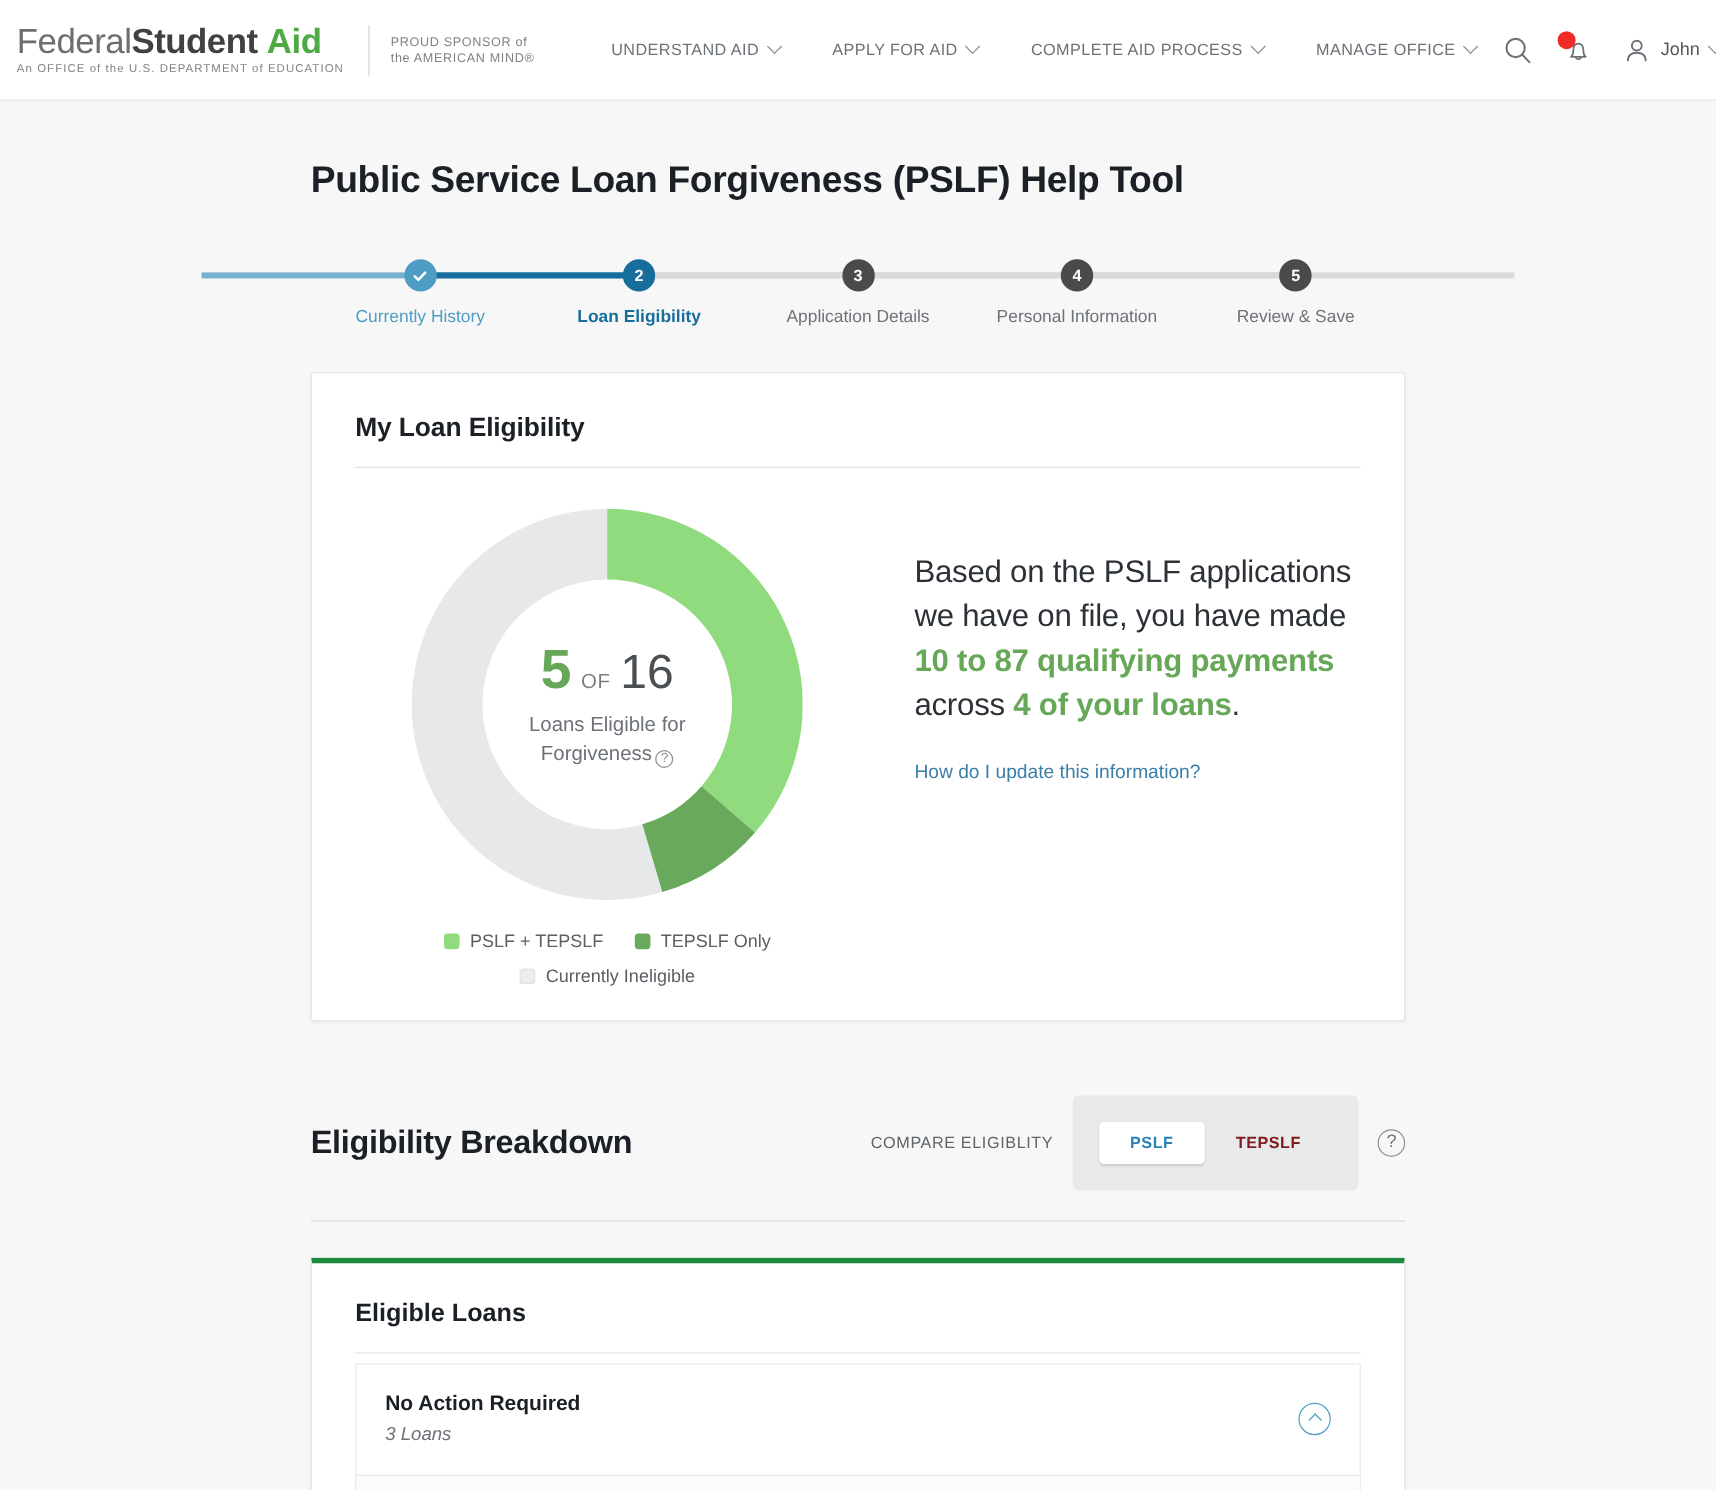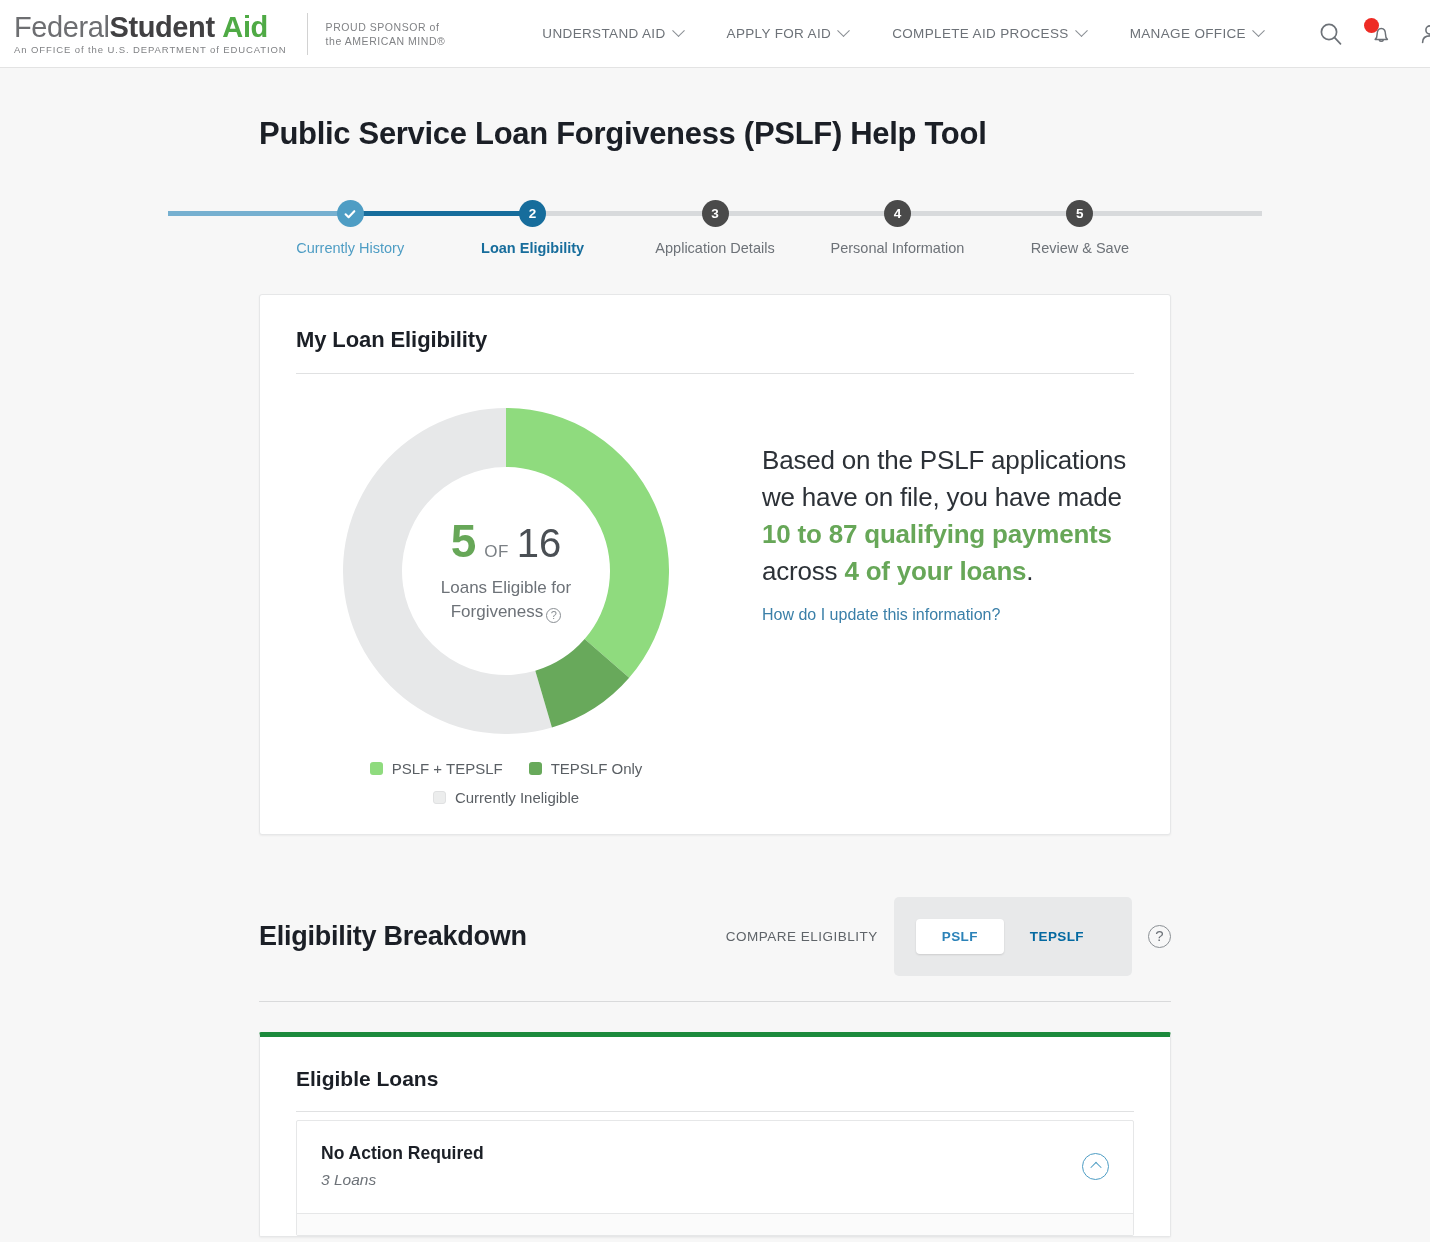--- a/index.html
+++ b/index.html
@@ -7,28 +7,27 @@
     width: 1430px;
     height: 1242px;
     overflow: hidden;
     background: #f7f7f7;
     font-family: "Liberation Sans", sans-serif;
     -webkit-font-smoothing: antialiased;
   }
 
   
   .topnav {
-    height: 68px;
+    height: 84px;
     background: #ffffff;
     border-bottom: 1px solid #e3e3e3;
     display: flex;
     align-items: center;
     padding: 0 18px 0 14px;
     position: relative;
-    gap: 33px;
   }
   .brand { display: flex; align-items: center; flex: 0 0 auto; }
   .brand-wordmark {
     line-height: 1;
     font-family: "Liberation Sans", sans-serif;
   }
   .brand-line1 {
     font-size: 29px;
     letter-spacing: -0.4px;
     white-space: nowrap;
@@ -277,21 +276,21 @@
   }
   .elig-statement {
     font-size: 26px;
     line-height: 37px;
     color: #2c3137;
     letter-spacing: -0.2px;
   }
   .elig-statement b { color: #67a758; font-weight: 700; }
   .elig-link {
     display: inline-block;
-    margin-top: 16px;
+    margin-top: 29px;
     font-size: 16px;
     color: #3a7fa8;
     text-decoration: none;
     cursor: pointer;
   }
 
   
   .breakdown-head {
     margin-top: 62px;
     display: flex;
@@ -319,21 +318,21 @@
     background: #e8e9ea;
     border-radius: 5px;
     padding: 22px;
   }
   .toggle-btn {
     font-size: 13.5px;
     font-weight: 700;
     letter-spacing: 0.4px;
     padding: 10px 26px;
     border-radius: 4px;
-    color: #0369a1;
+    color: #7f1d1d;
     cursor: pointer;
   }
   .toggle-btn.active {
     background: #fff;
     color: #2b82b8;
     box-shadow: 0 1px 2px rgba(0,0,0,0.12);
   }
   .q-icon-lg {
     width: 23px; height: 23px;
     border: 1.4px solid #8a8f94;

